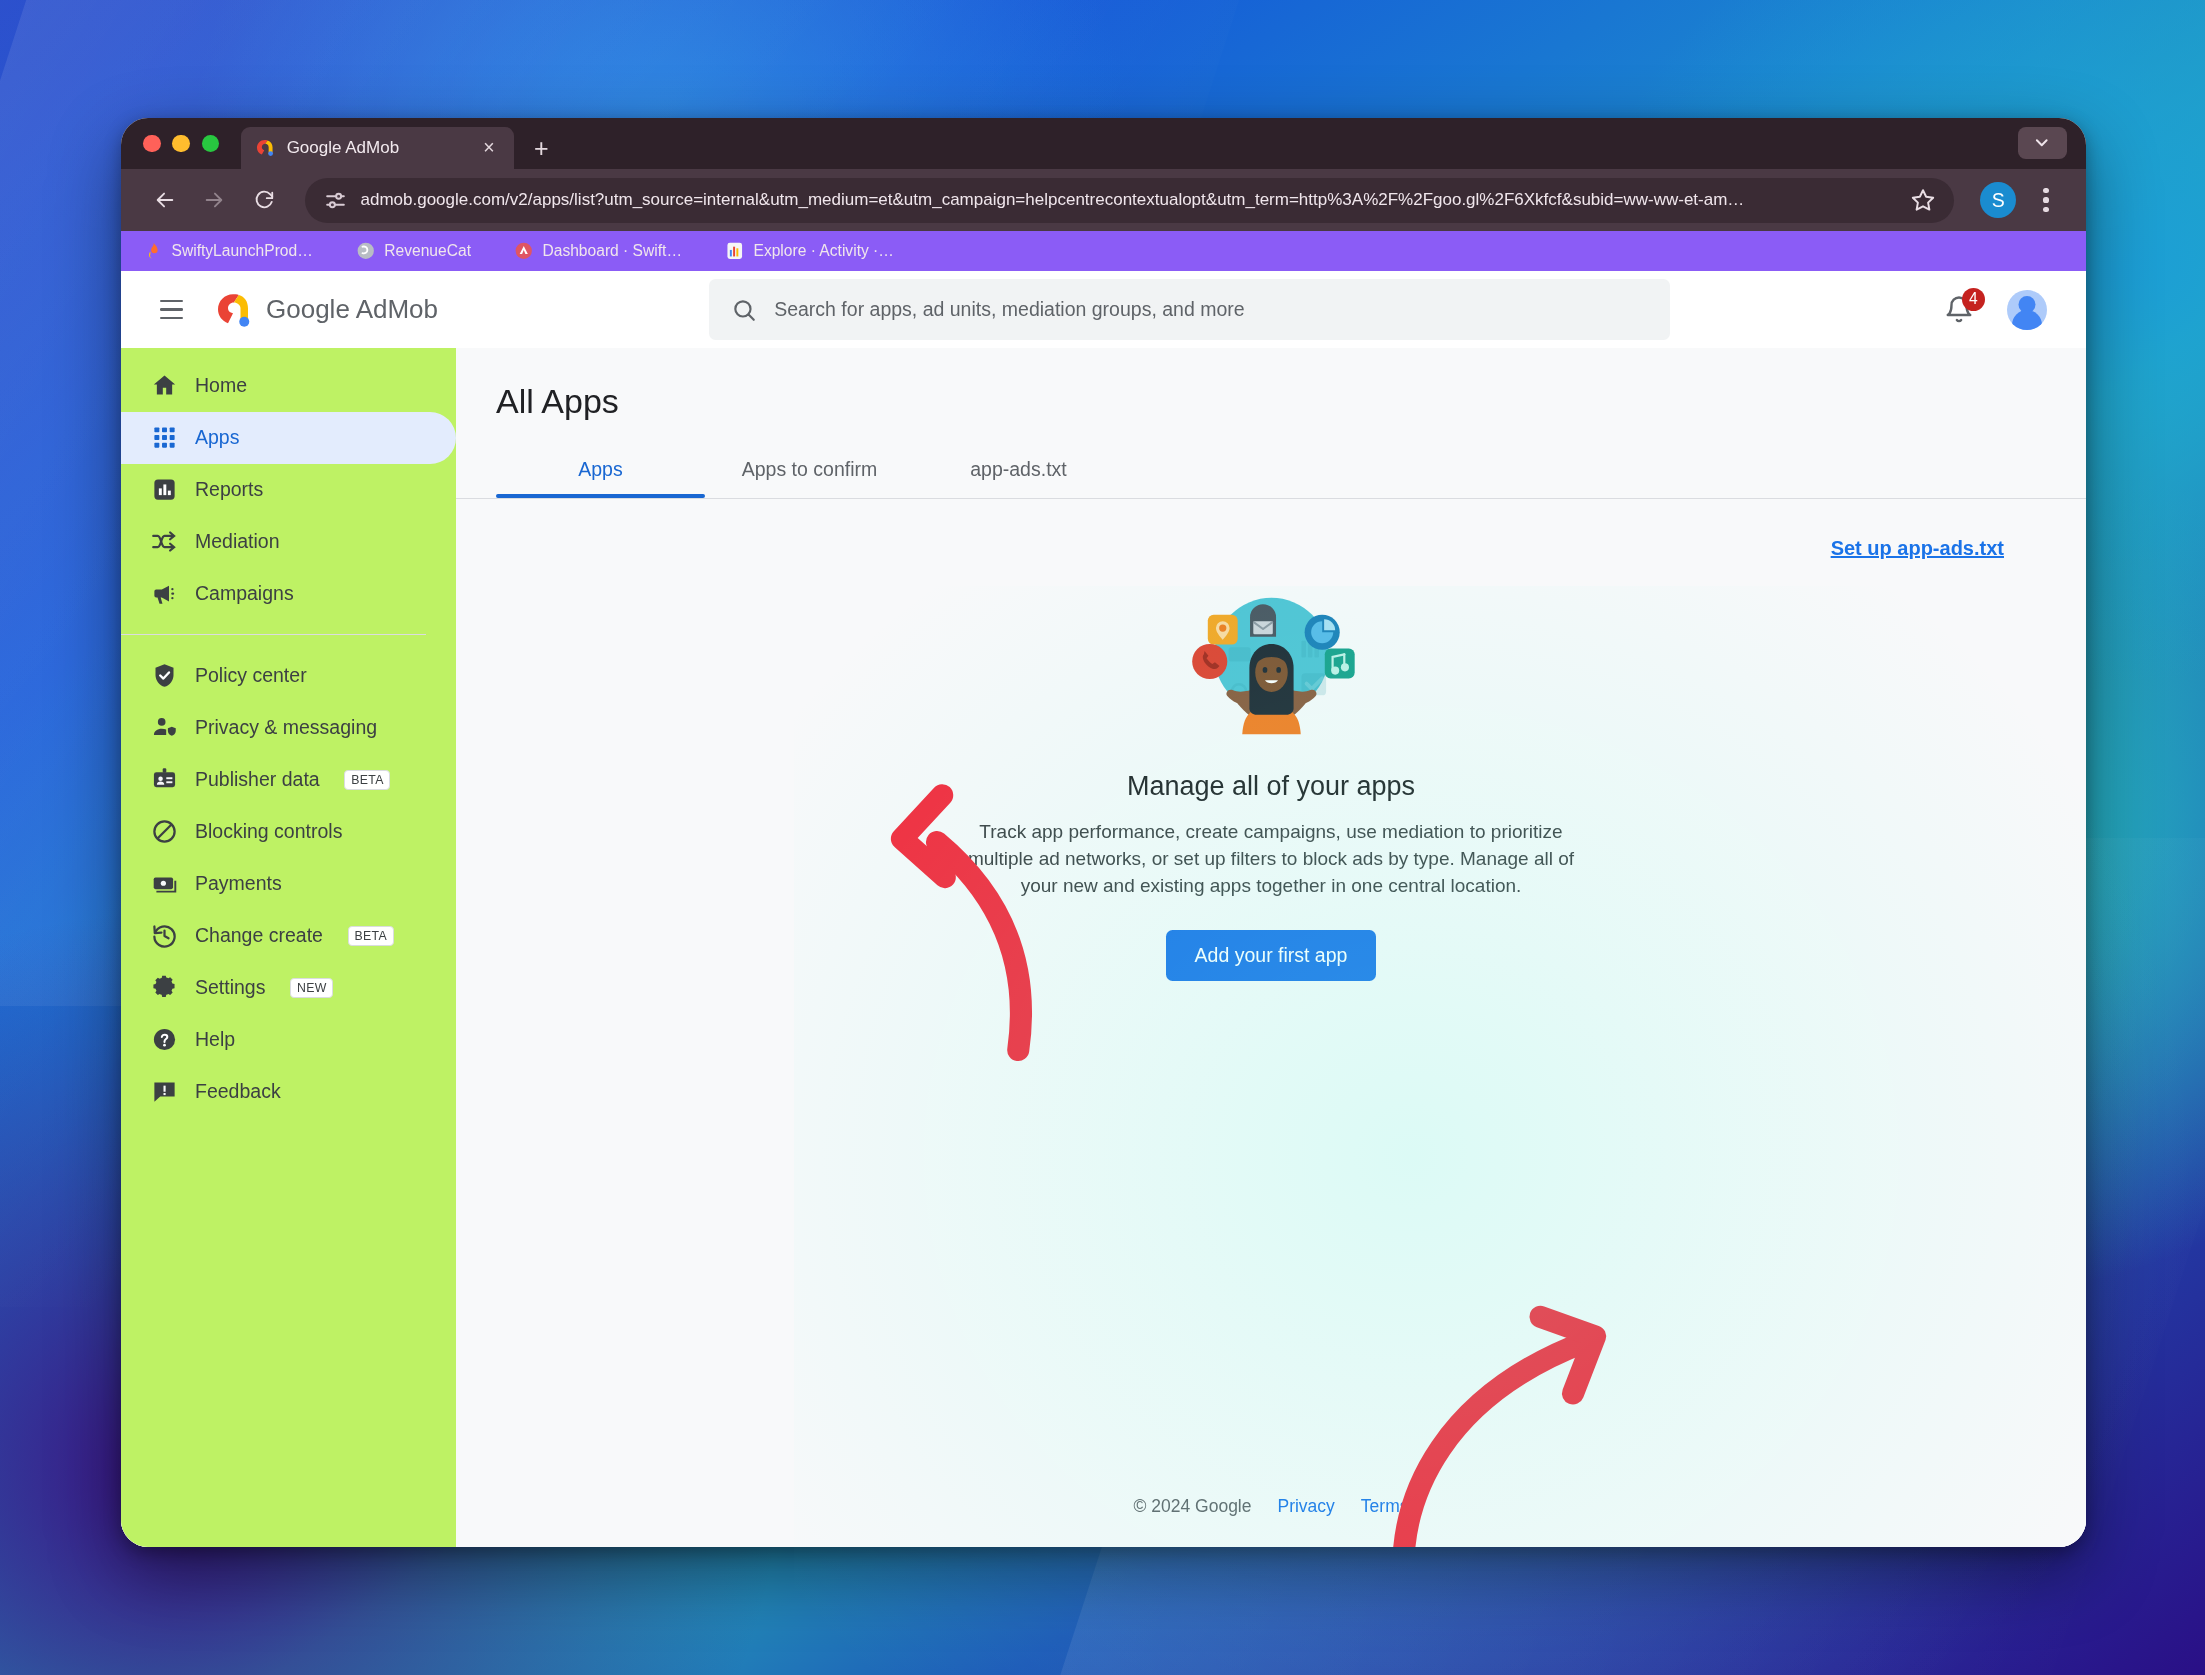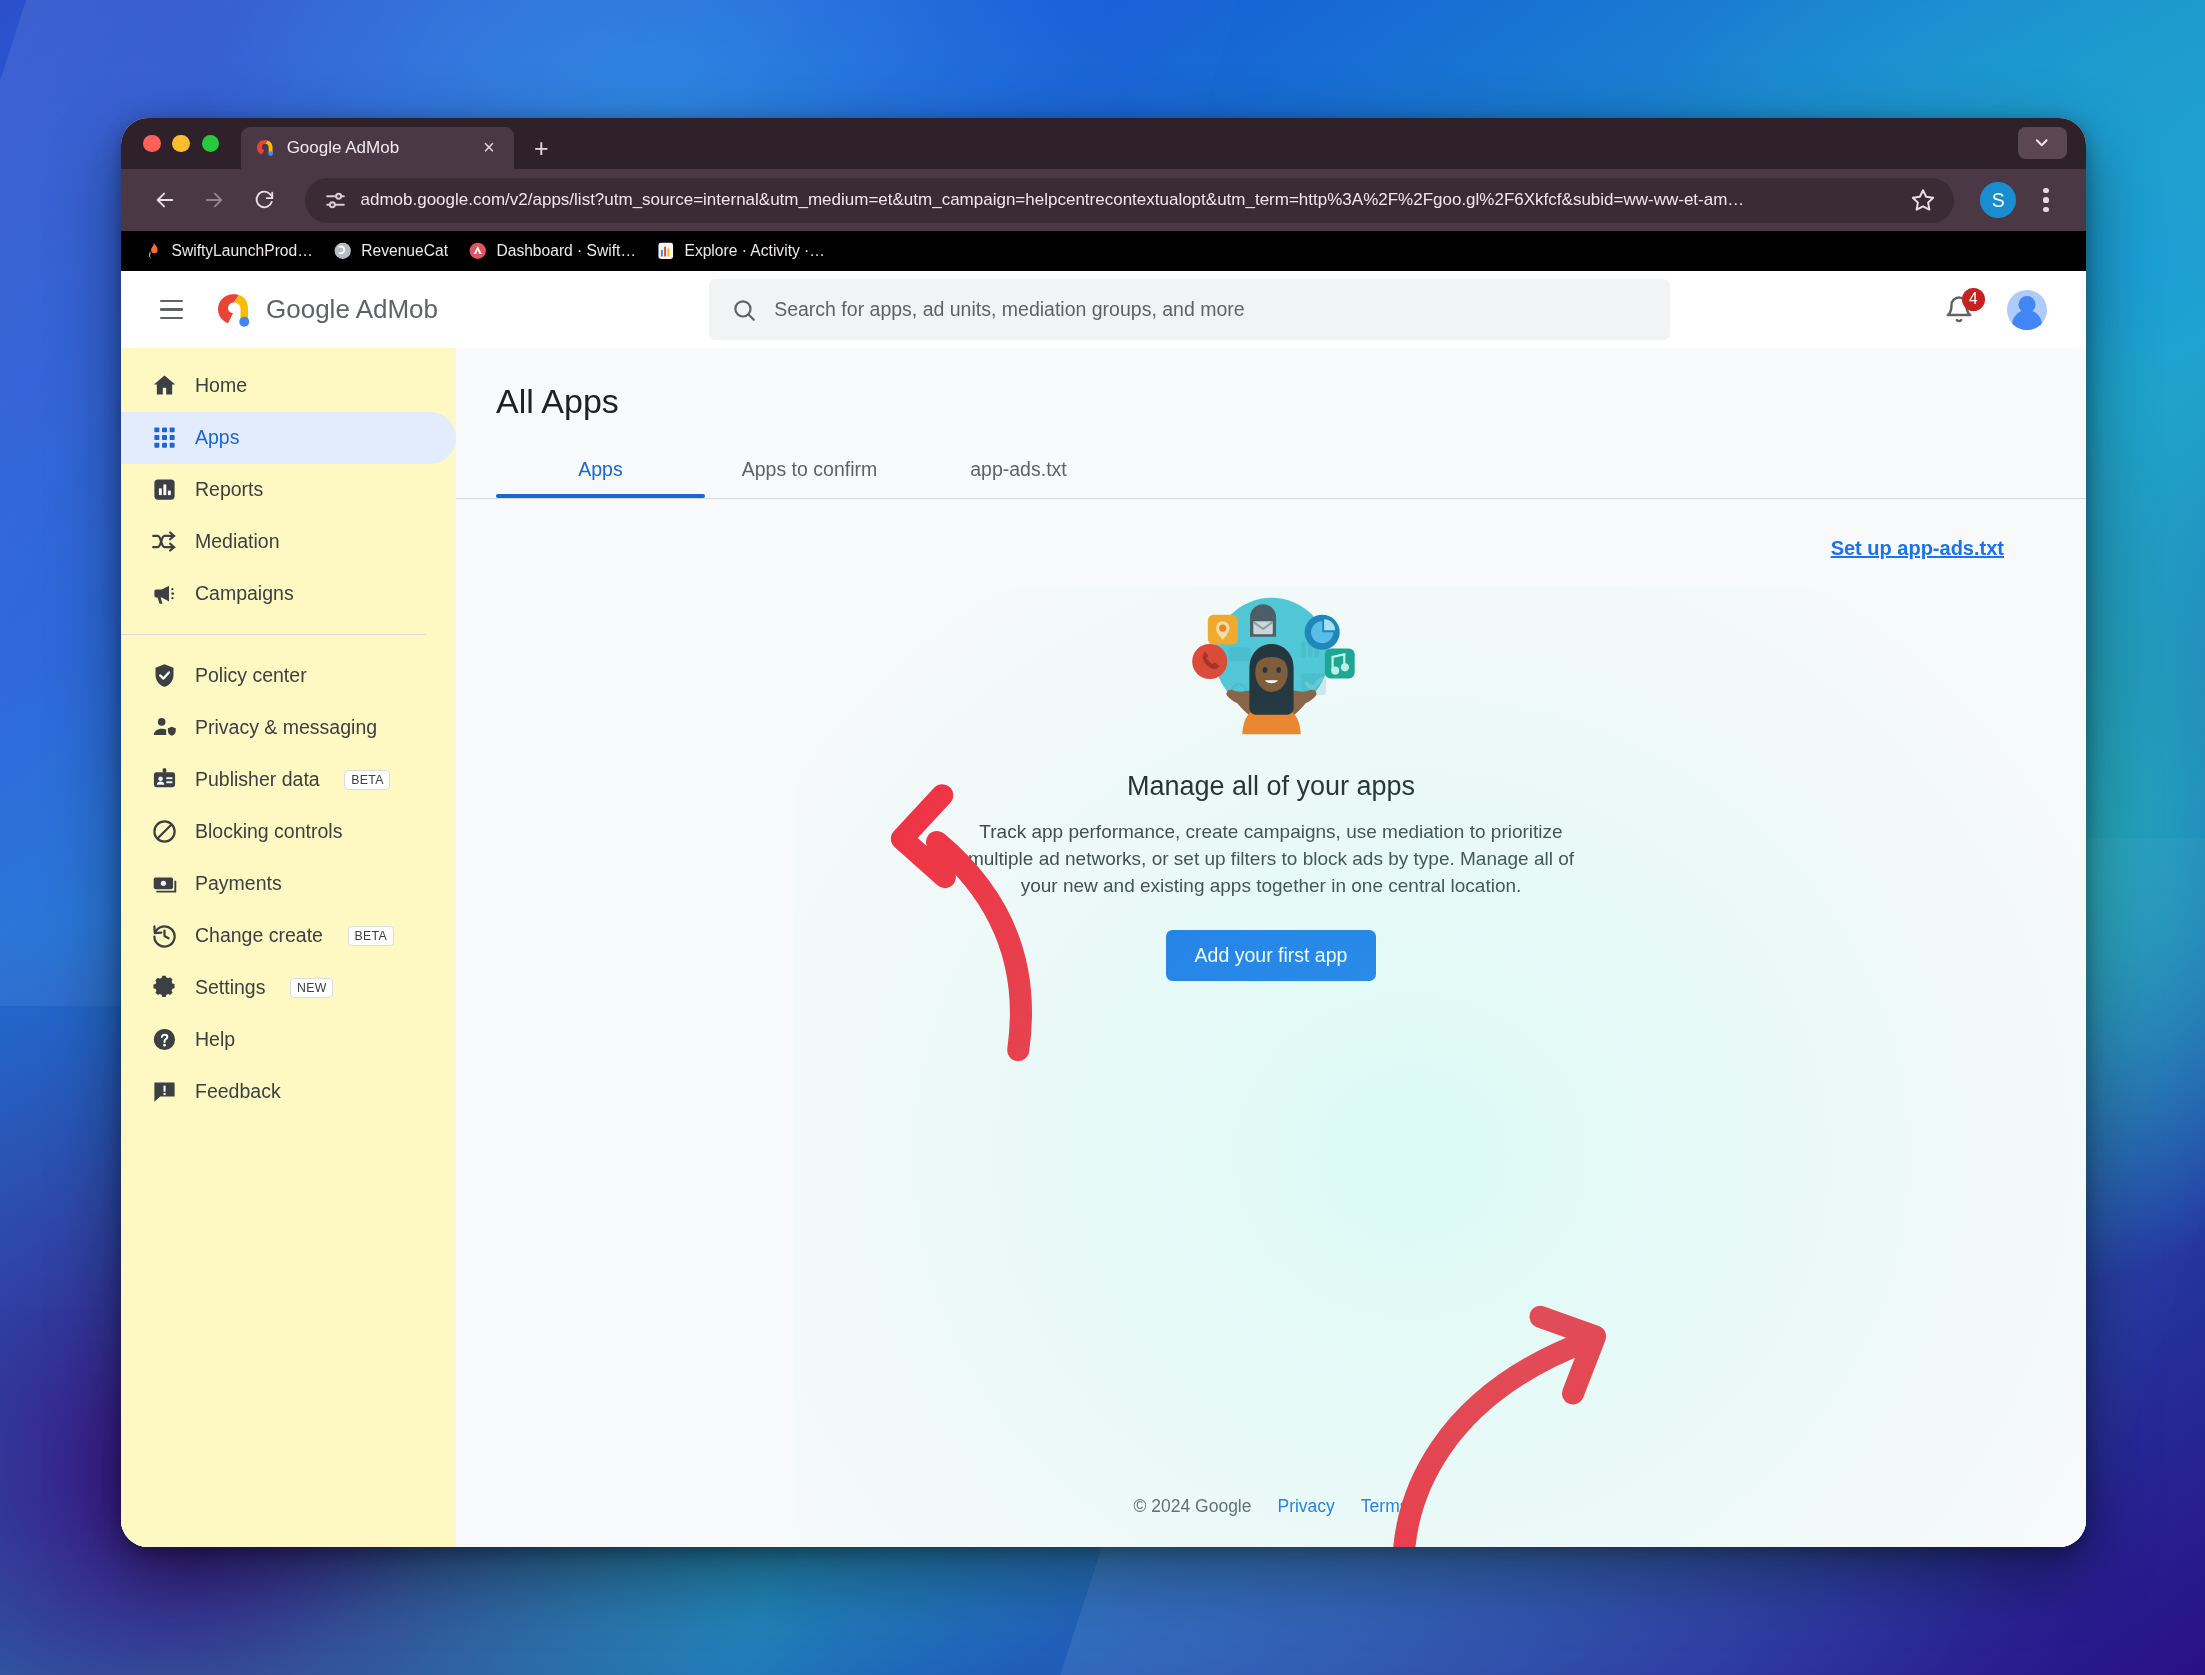--- a/index.html
+++ b/index.html
@@ -137,23 +137,23 @@
     font-size: 19.5px; flex: 0 0 auto; margin-left: 6.5px;
   }
   .kebab {
     width: 36px; height: 43px; display:flex; flex-direction:column;
     align-items:center; justify-content:center; gap: 4.5px; margin-left: 5.2px; flex: 0 0 auto;
   }
   .kebab i { width: 5.2px; height: 5.2px; border-radius: 50%; background: #e6dae1; display:block; }
 
   
   .bookmarks {
-    height: 40px; background: #000000;
+    height: 40px; background: #8b5cf6;
     display: flex; align-items: center;
-    padding: 0 22px; gap: 20px;
+    padding: 0 22px; gap: 43px;
     flex: 0 0 auto;
   }
   .bm { display: flex; align-items: center; gap: 9px; }
   .bm-ico { width: 19.5px; height: 19.5px; flex: 0 0 auto; }
   .bm-label { color: #f0e6ec; font-size: 15.6px; white-space: nowrap; }
 
   
   .page { flex: 1 1 auto; background: #fff; display: flex; flex-direction: column; min-height: 0; }
 
   .admob-header {
@@ -200,21 +200,21 @@
   .avatar-circle::after {
     content:""; position:absolute; left:50%; bottom:-6%;
     width: 30px; height: 22px; border-radius: 15px 15px 0 0; background:#4285f4; transform: translateX(-50%);
   }
 
   
   .body-row { flex: 1 1 auto; display: flex; min-height: 0; background: #f8f9fa; }
 
   .sidebar {
     width: 335px; flex: 0 0 335px;
-    background: #fef9c3; padding-top: 11.7px;
+    background: #bef264; padding-top: 11.7px;
     display: flex; flex-direction: column;
   }
   .nav-item {
     display: flex; align-items: center; gap: 17px;
     height: 52px; padding-left: 30px; padding-right: 15.6px;
     margin-right: 0;
     color: #3c4043; font-size: 19.5px;
     border-radius: 0 26px 26px 0;
     position: relative;
   }

